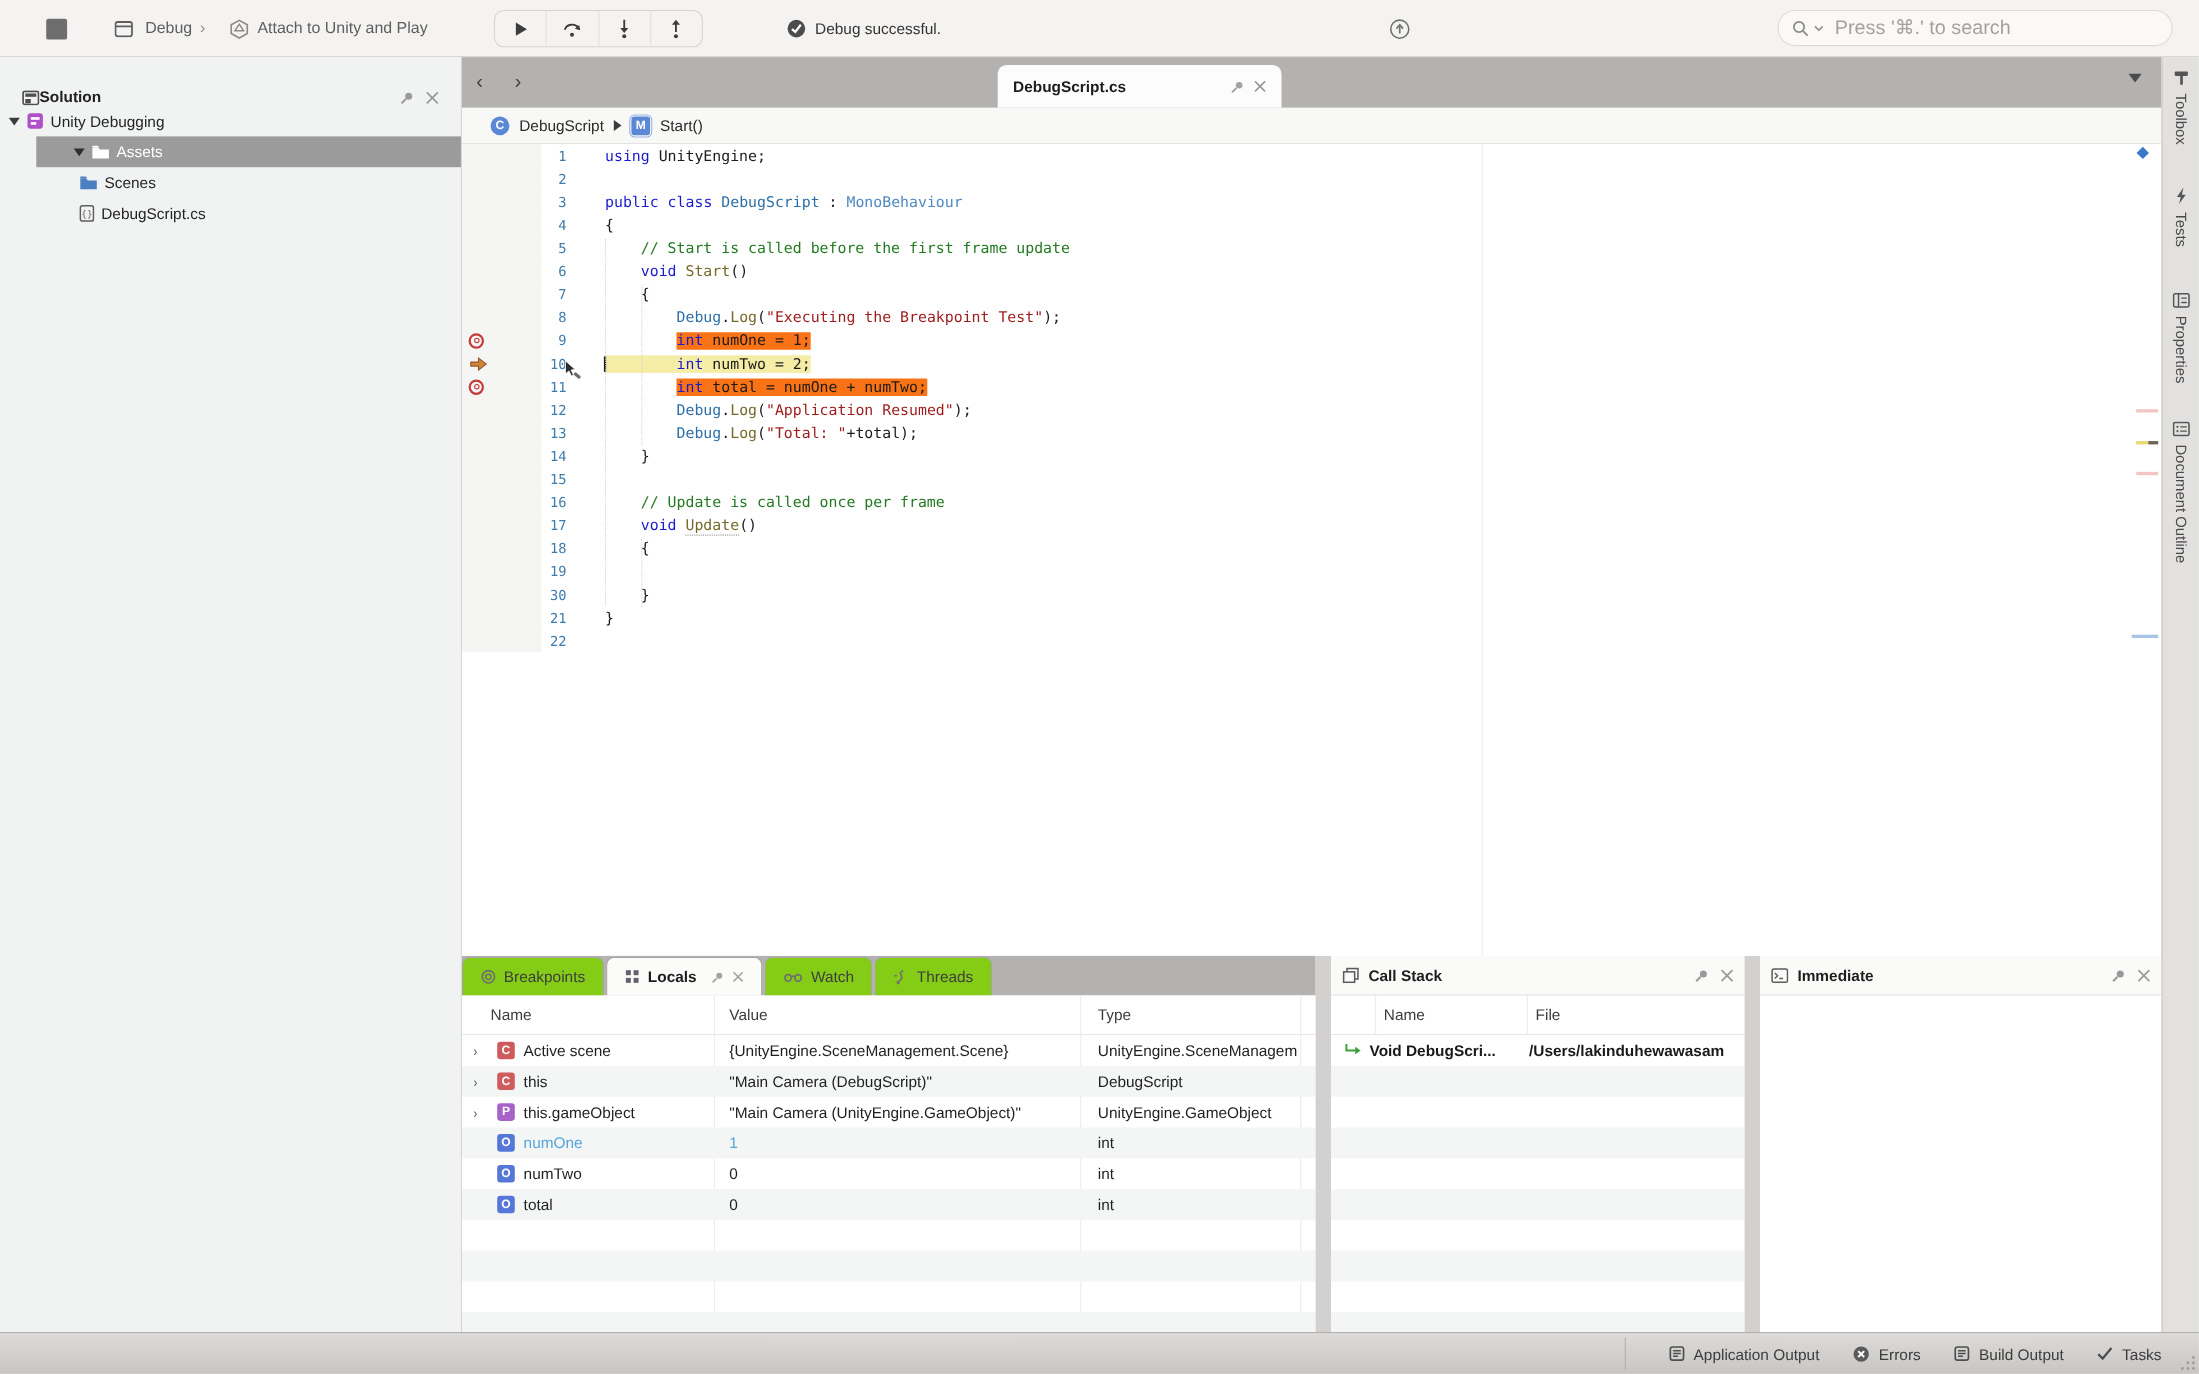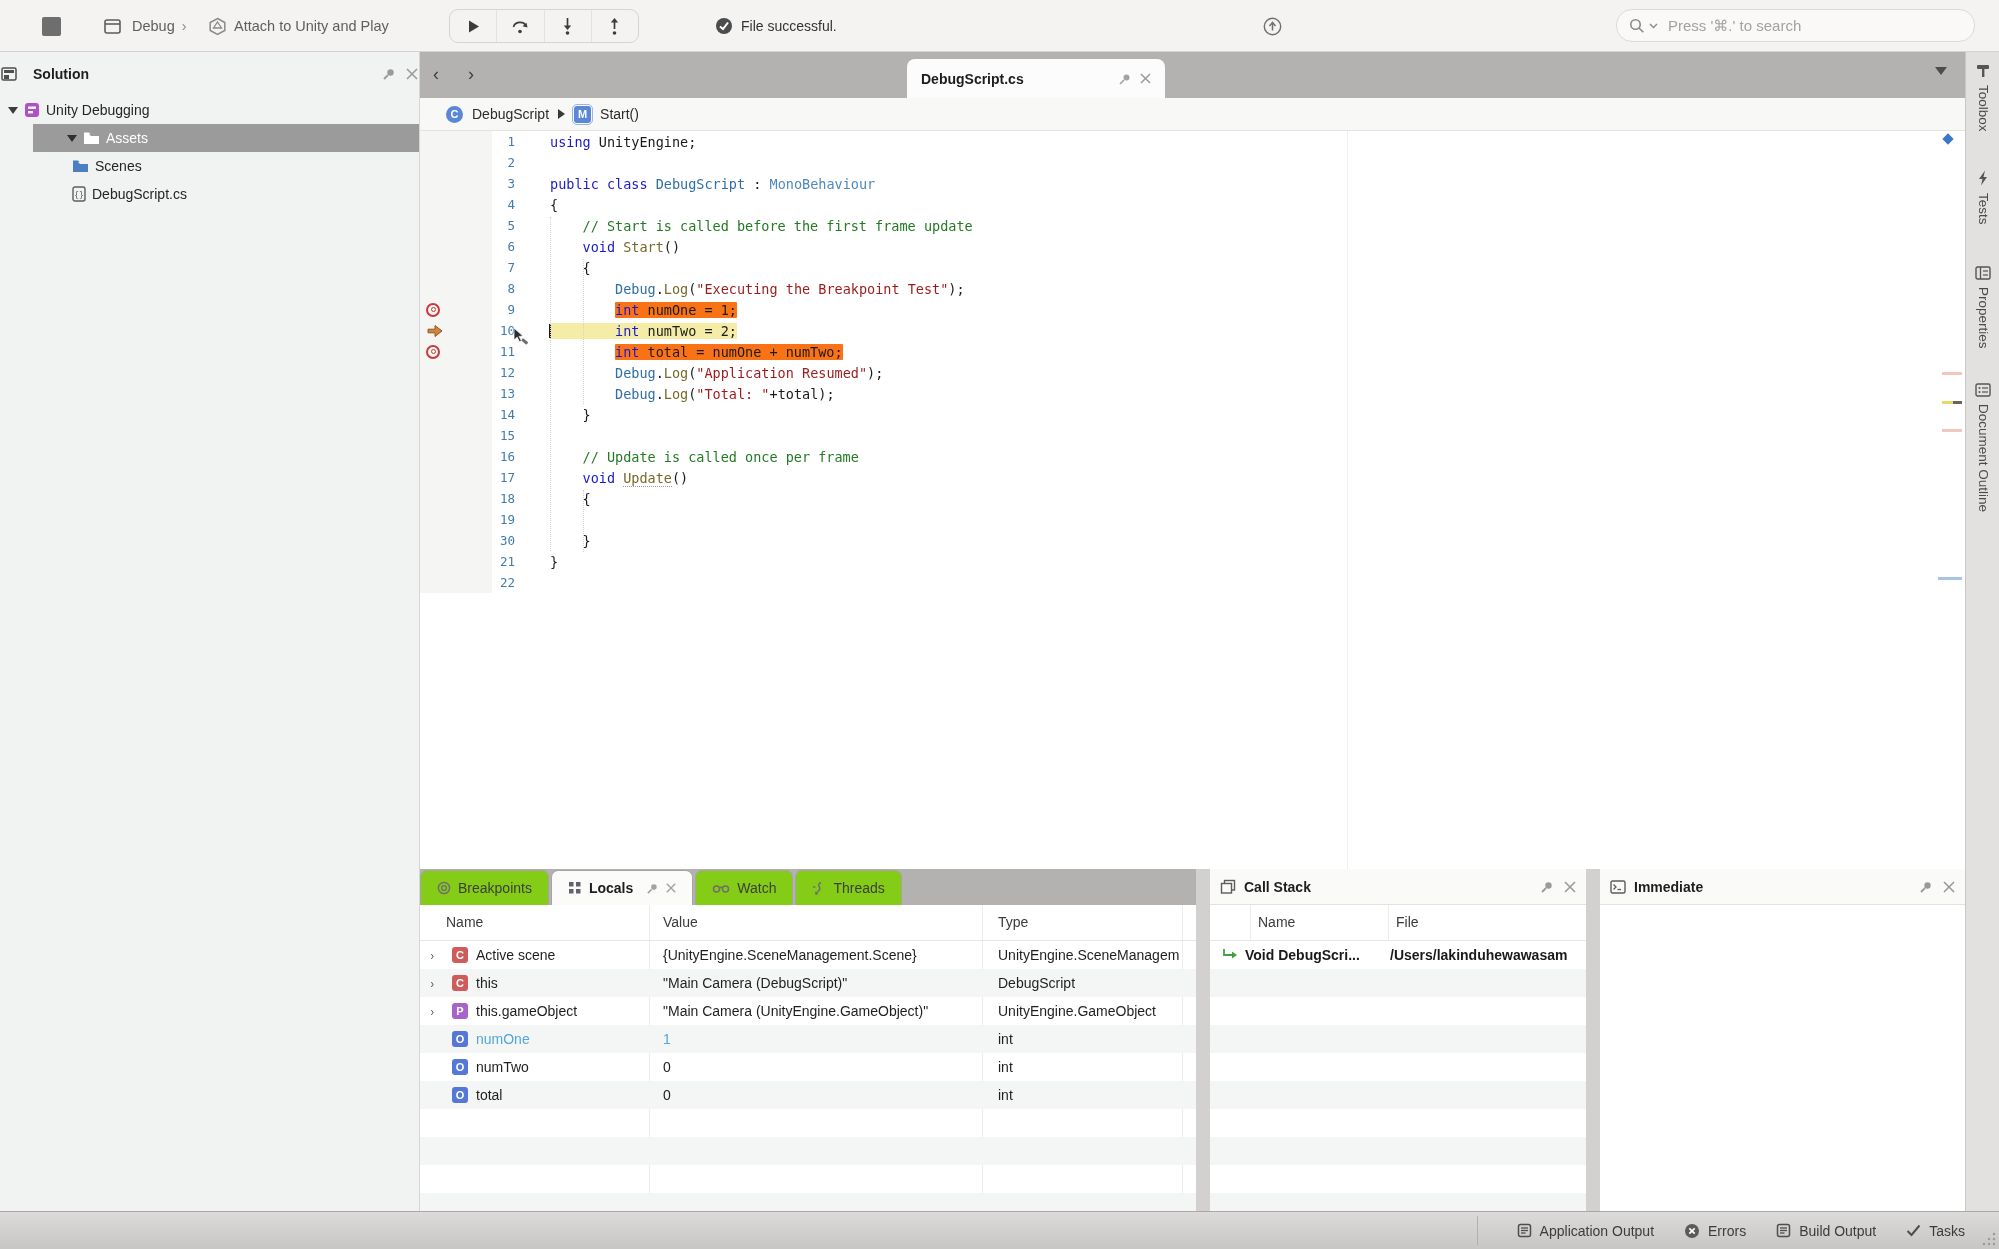--- a/index.html
+++ b/index.html
@@ -10,26 +10,26 @@
   
   .toolbar { position:absolute; left:0; top:0; width:1999px; height:52px; background:#f4f3f2; border-bottom:1px solid #d4d3d2; }
   .stop-btn { position:absolute; left:42px; top:17px; width:19px; height:19px; background:#6e6e6e; border-radius:2px; }
   .tb-item { position:absolute; top:0; height:52px; display:flex; align-items:center; gap:7px; color:#5e5e5e; font-size:14.5px; }
   .run-group { position:absolute; left:449px; top:9px; width:190px; height:34px; border:1px solid #d6d5d4; border-radius:9px; display:flex; align-items:center; }
   .run-btn { flex:1; height:100%; display:flex; align-items:center; justify-content:center; border-right:1px solid #e3e2e1; cursor:pointer; }
   .run-btn:last-child { border-right:none; }
   .build-status { position:absolute; left:715px; top:0; height:52px; display:flex; align-items:center; gap:8px; color:#333; }
   .help-circle { position:absolute; left:1263px; top:17px; }
   .search-box { position:absolute; left:1616px; top:9px; width:359px; height:33px; background:#faf9f8; border:1px solid #dcdbda; border-radius:16px; display:flex; align-items:center; padding:0 12px; gap:4px; }
-  .search-box input { border:none; outline:none; background:transparent; font-family:"Liberation Sans",sans-serif; font-size:15px; color:#555; width:250px; margin-left:6px; }
+  .search-box input { border:none; outline:none; background:transparent; font-family:"Liberation Sans",sans-serif; font-size:18px; color:#555; width:250px; margin-left:6px; }
   .search-box input::placeholder { color:#a3a2a1; }
 
   
   .sidebar { position:absolute; left:0; top:52px; width:420px; height:1159px; background:#f1f2f2; border-right:1px solid #d7d6d5; }
-  .panel-head { height:44px; display:flex; align-items:center; padding:0 1px; gap:16px; }
+  .panel-head { height:44px; display:flex; align-items:flex-end; padding:0 20px; gap:0; }
   .panel-title { font-weight:bold; color:#1e1e1e; }
   .head-tools { margin-left:auto; display:flex; gap:10px; align-items:center; }
   .tree-row { height:28px; display:flex; align-items:center; gap:6px; color:#252525; cursor:pointer; }
   .tree-row.selected { background:#9b9b9b; color:#fff;margin-left:33px; }
   .tri { width:0; height:0; border-left:5px solid transparent; border-right:5px solid transparent; border-top:7px solid #3c3c3c; }
   .tree-row.selected .tri { border-top-color:#2e2e2e; }
 
   
   .tabstrip { position:absolute; left:420px; top:52px; width:1545px; height:46px; background:#b3b2b1; }
   .nav-arrow { position:absolute; top:12px; color:#3e3e3e; font-size:18px; line-height:20px; cursor:pointer; }
@@ -139,21 +139,21 @@
           <polygon points="6.5,1 2.8,5.5 10.2,5.5" fill="#3c3c3c"></polygon>
           <circle cx="6.5" cy="16" r="1.8" fill="#3c3c3c"></circle>
         </svg>
     </div>
   </div>
   <div class="build-status">
     <svg width="18" height="18" viewBox="0 0 18 18">
         <circle cx="9" cy="9" r="8" fill="#4c4c4c"></circle>
         <polyline points="5,9.5 8,12 13,5.5" fill="none" stroke="#fff" stroke-width="2"></polyline>
       </svg>
-    <span>File successful.</span>
+    <span>Debug successful.</span>
   </div>
   <div class="help-circle">
     <svg width="19" height="19" viewBox="0 0 19 19">
         <circle cx="9.5" cy="9.5" r="8.2" fill="none" stroke="#6f6f6f" stroke-width="1.4"></circle>
         <line x1="9.5" y1="13.5" x2="9.5" y2="6.5" stroke="#6f6f6f" stroke-width="1.5"></line>
         <polyline points="6.5,9 9.5,5.5 12.5,9" fill="none" stroke="#6f6f6f" stroke-width="1.5"></polyline>
       </svg>
   </div>
   <div class="search-box">
     <svg width="16" height="16" viewBox="0 0 16 16">

